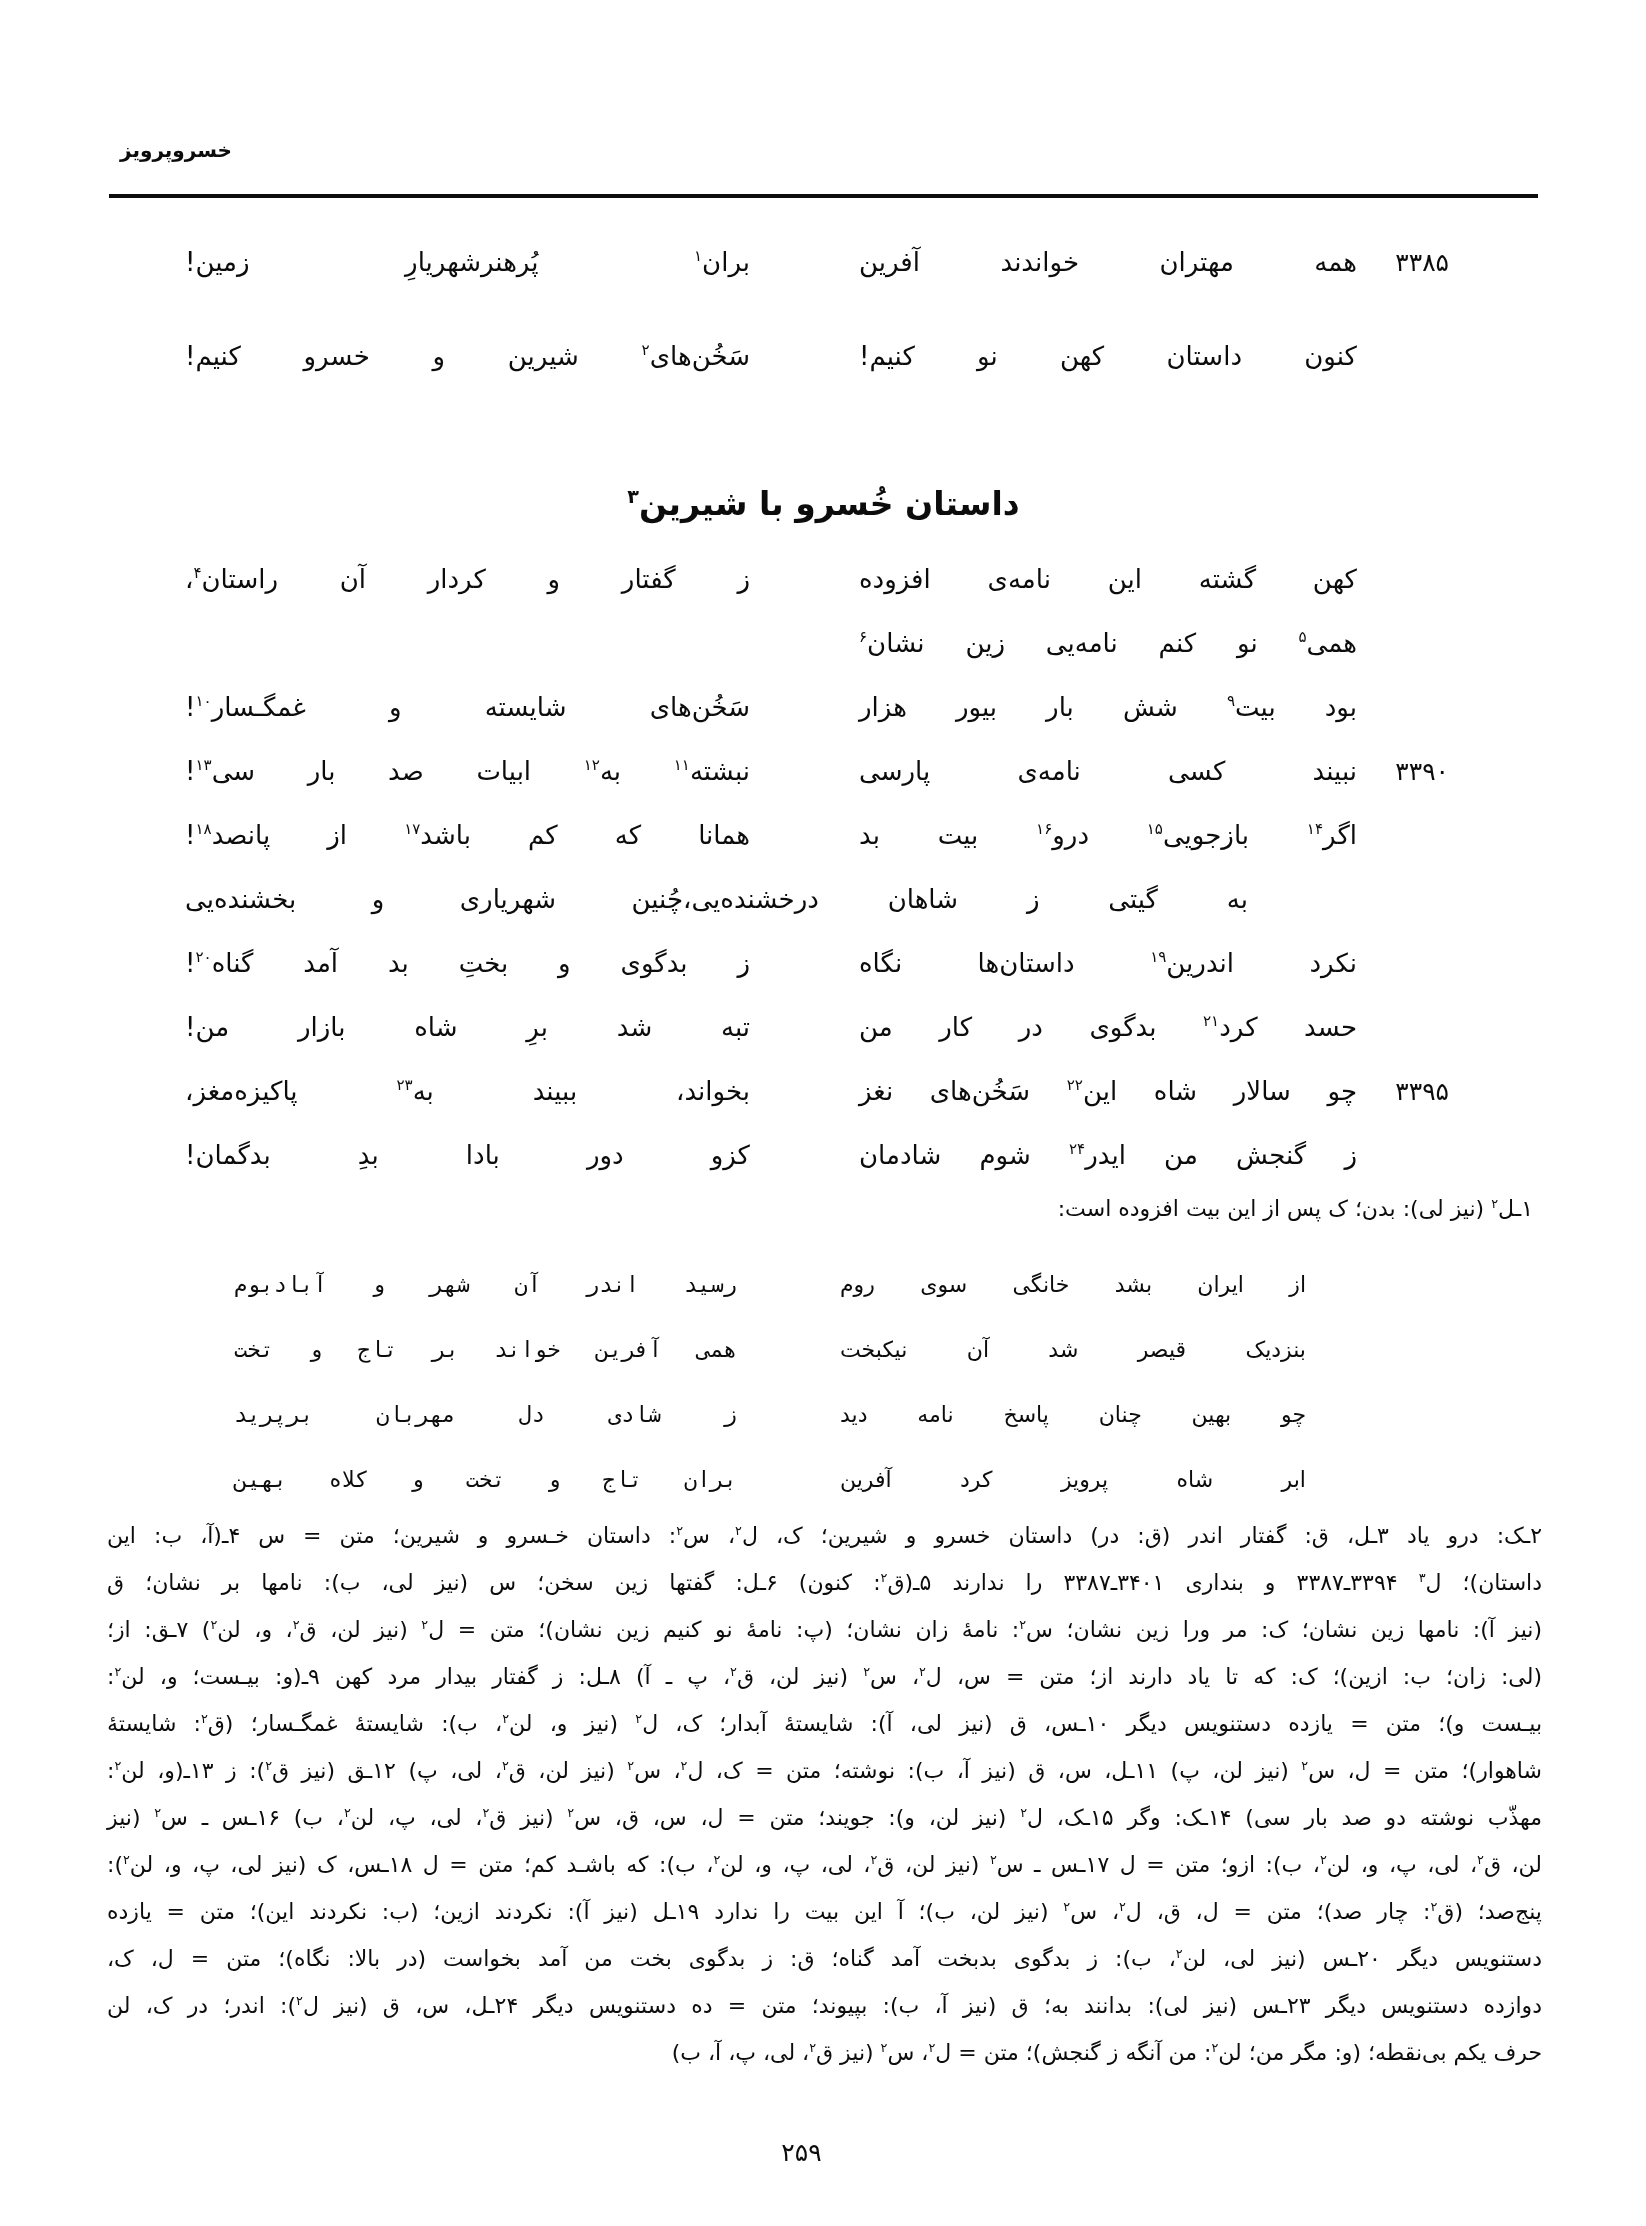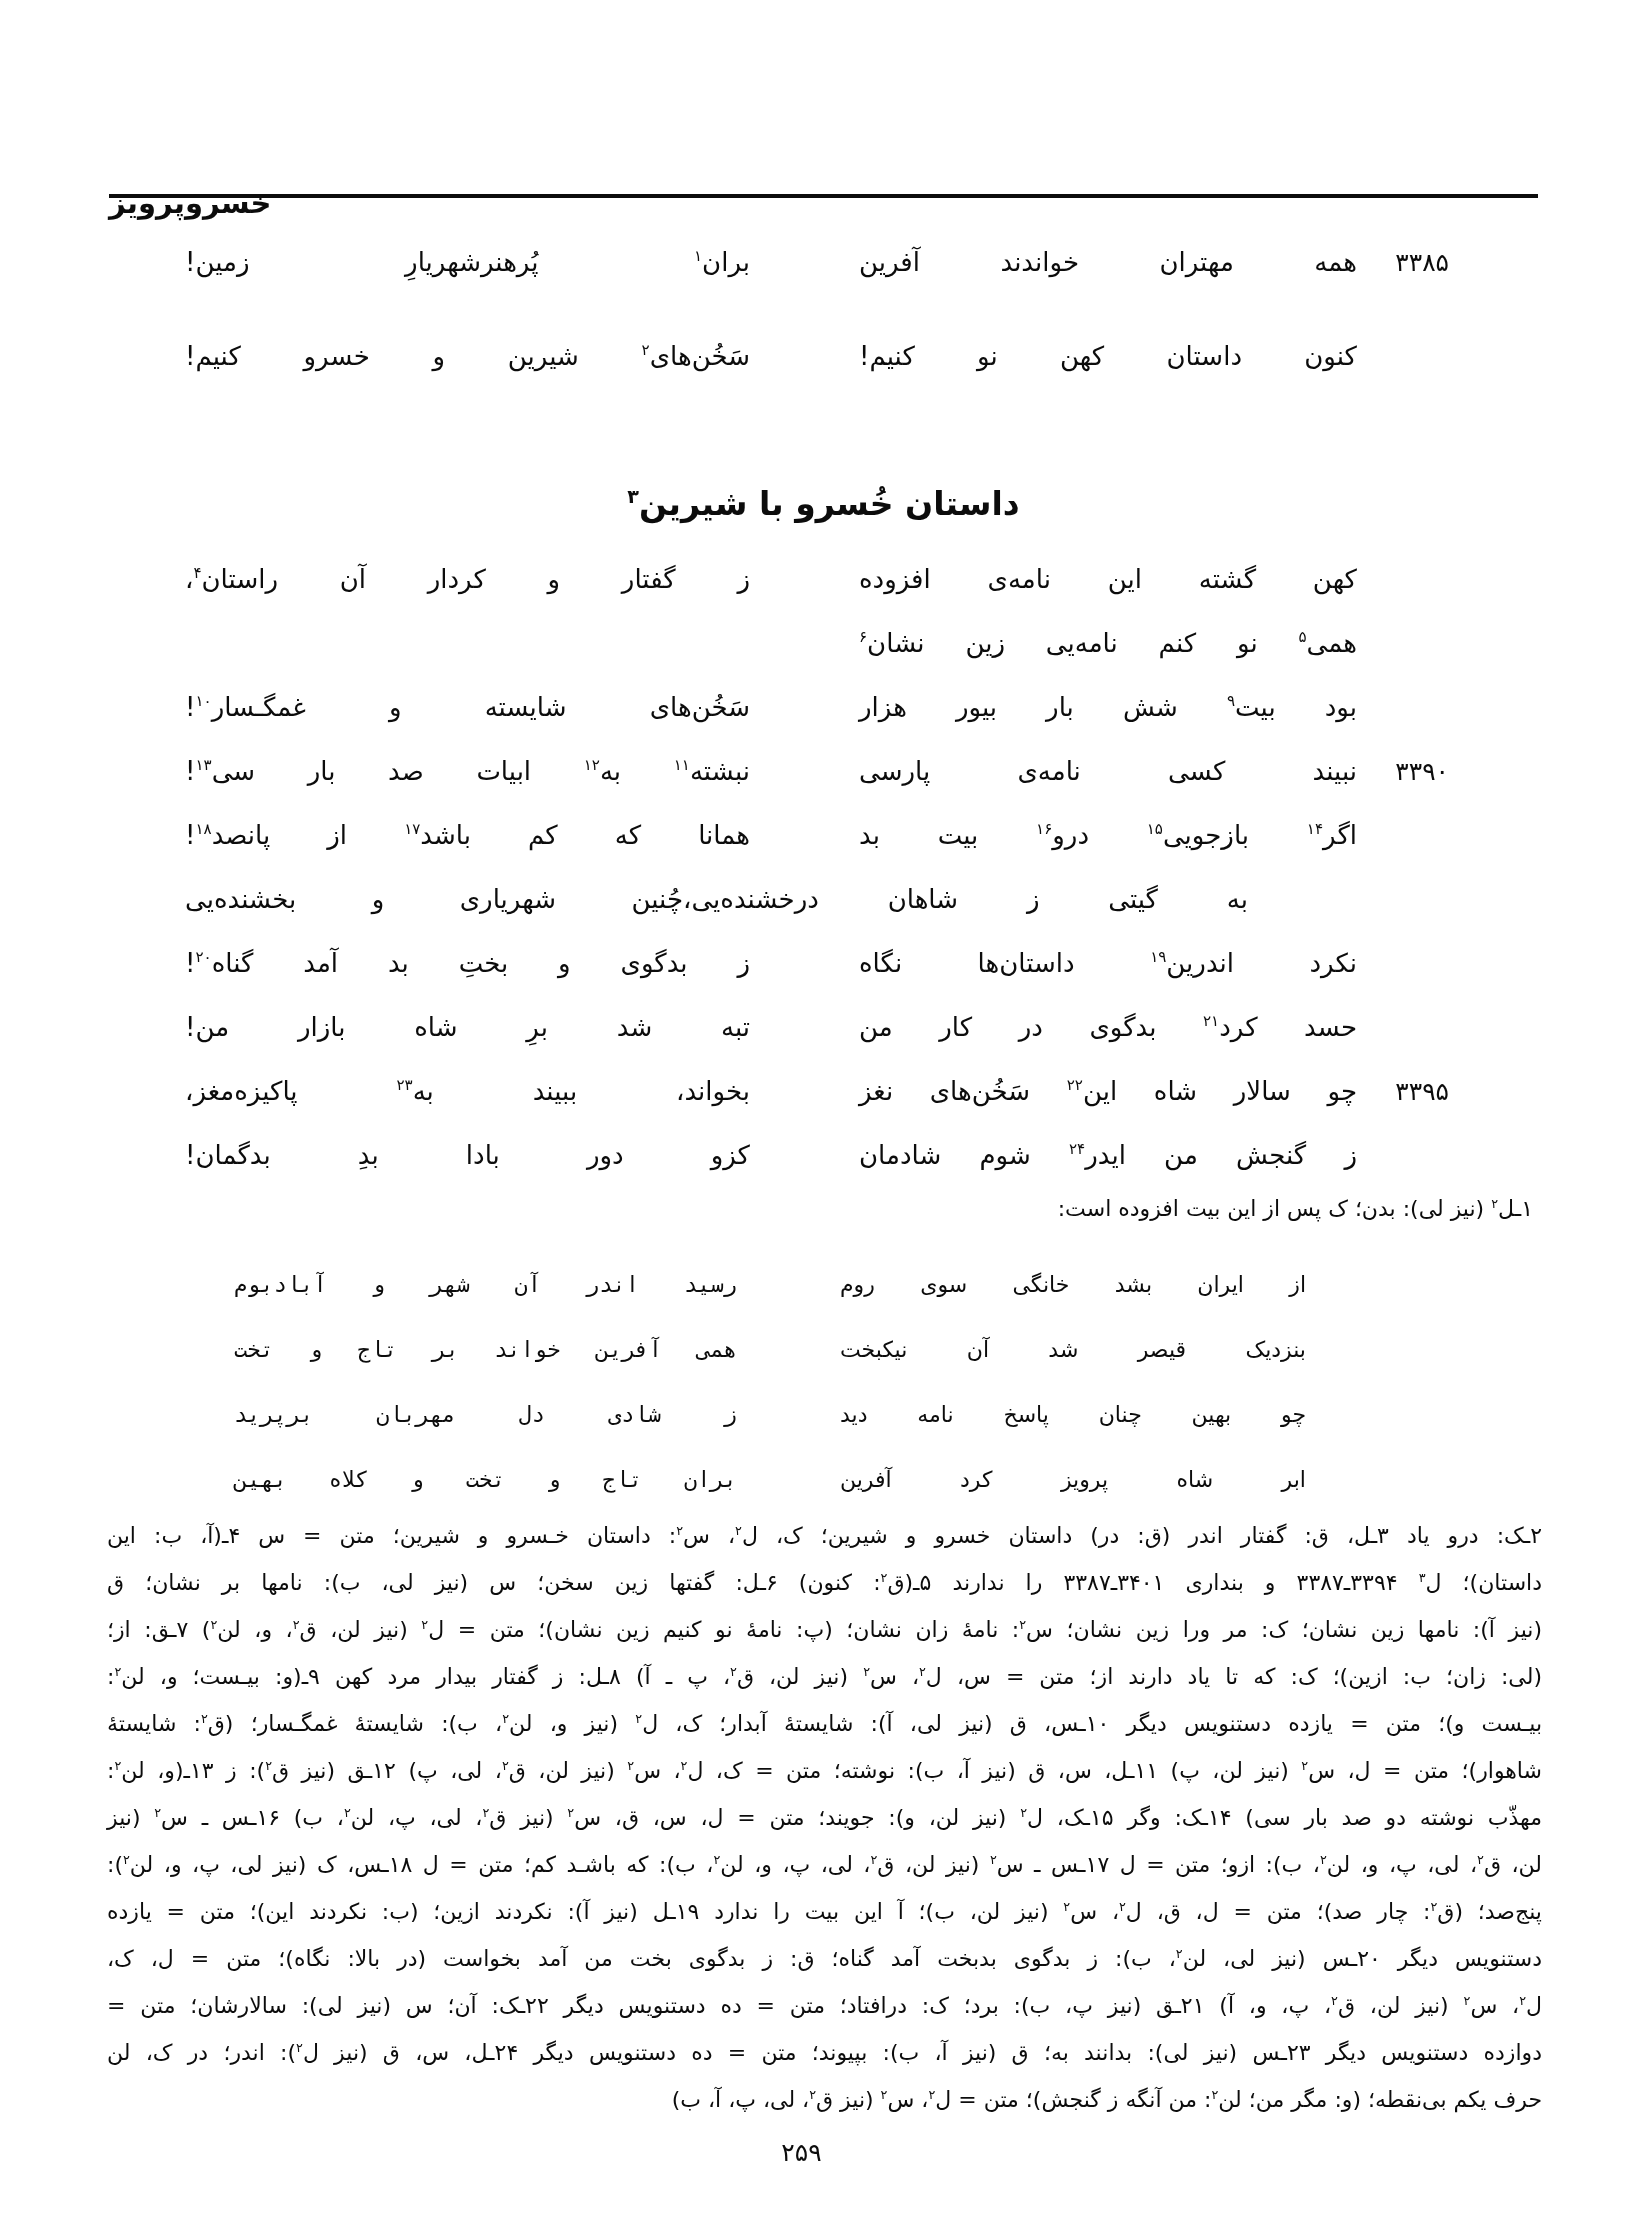--- a/index.html
+++ b/index.html
@@ -5,22 +5,22 @@
   * { margin:0; padding:0; box-sizing:border-box; }
   html,body { width:1647px; height:2226px; }
   body {
     background:#ffffff; color:#0c0c0c;
     font-family:"DejaVu Sans", sans-serif;
     position:relative; overflow:hidden;
   }
   sup { font-size:58%; vertical-align:super; line-height:0; }
 
   .running-head {
-    position:absolute; top:138px; left:109px;
-    font-size:29px; font-weight:bold; direction:rtl;margin-top:48px;
+    position:absolute; top:138px; left:120px;
+    font-size:20px; font-weight:bold; direction:rtl;
   }
   .head-rule {
     position:absolute; top:194px; left:109px;
     width:1429px; height:3.7px; background:#0c0c0c;
   }
 
   .vrow { display:flex; direction:rtl; align-items:baseline; padding-right:198px; }
   .vnum { width:92px; font-size:25px; flex:0 0 auto; }
   .hemi {
     font-size:26px; line-height:1.55;
@@ -170,19 +170,18 @@
   <div class="app-line">۲ـک: درو یاد   ۳ـل، ق: گفتار اندر (ق: در) داستان خسرو و شیرین؛ ک، ل<sup>۲</sup>، س<sup>۲</sup>: داستان خـسرو و شیرین؛ متن = س   ۴ـ(آ، ب: این</div>
   <div class="app-line">داستان)؛ ل<sup>۳</sup> ۳۳۹۴ـ۳۳۸۷ و بنداری ۳۴۰۱ـ۳۳۸۷ را ندارند   ۵ـ(ق<sup>۲</sup>: کنون)   ۶ـل: گفتها زین سخن؛ س (نیز لی، ب): نامها بر نشان؛ ق</div>
   <div class="app-line">(نیز آ): نامها زین نشان؛ ک: مر ورا زین نشان؛ س<sup>۲</sup>: نامهٔ زان نشان؛ (پ: نامهٔ نو کنیم زین نشان)؛ متن = ل<sup>۲</sup> (نیز لن، ق<sup>۲</sup>، و، لن<sup>۲</sup>)   ۷ـق: از؛</div>
   <div class="app-line">(لی: زان؛ ب: ازین)؛ ک: که تا یاد دارند از؛ متن = س، ل<sup>۲</sup>، س<sup>۲</sup> (نیز لن، ق<sup>۲</sup>، پ ـ آ)   ۸ـل: ز گفتار بیدار مرد کهن   ۹ـ(و: بیـست؛ و، لن<sup>۲</sup>:</div>
   <div class="app-line">بیـست و)؛ متن = یازده دستنویس دیگر   ۱۰ـس، ق (نیز لی، آ): شایستهٔ آبدار؛ ک، ل<sup>۲</sup> (نیز و، لن<sup>۲</sup>، ب): شایستهٔ غمگـسار؛ (ق<sup>۲</sup>: شایستهٔ</div>
   <div class="app-line">شاهوار)؛ متن = ل، س<sup>۲</sup> (نیز لن، پ)   ۱۱ـل، س، ق (نیز آ، ب): نوشته؛ متن = ک، ل<sup>۲</sup>، س<sup>۲</sup> (نیز لن، ق<sup>۲</sup>، لی، پ)   ۱۲ـق (نیز ق<sup>۲</sup>): ز   ۱۳ـ(و، لن<sup>۲</sup>:</div>
   <div class="app-line">مهذّب نوشته دو صد بار سی)   ۱۴ـک: وگر   ۱۵ـک، ل<sup>۲</sup> (نیز لن، و): جویند؛ متن = ل، س، ق، س<sup>۲</sup> (نیز ق<sup>۲</sup>، لی، پ، لن<sup>۲</sup>، ب)   ۱۶ـس ـ س<sup>۲</sup> (نیز</div>
   <div class="app-line">لن، ق<sup>۲</sup>، لی، پ، و، لن<sup>۲</sup>، ب): ازو؛ متن = ل   ۱۷ـس ـ س<sup>۲</sup> (نیز لن، ق<sup>۲</sup>، لی، پ، و، لن<sup>۲</sup>، ب): که باشـد کم؛ متن = ل   ۱۸ـس، ک (نیز لی، پ، و، لن<sup>۲</sup>):</div>
   <div class="app-line">پنج‌صد؛ (ق<sup>۲</sup>: چار صد)؛ متن = ل، ق، ل<sup>۲</sup>، س<sup>۲</sup> (نیز لن، ب)؛ آ این بیت را ندارد   ۱۹ـل (نیز آ): نکردند ازین؛ (ب: نکردند این)؛ متن = یازده</div>
   <div class="app-line">دستنویس دیگر   ۲۰ـس (نیز لی، لن<sup>۲</sup>، ب): ز بدگوی بدبخت آمد گناه؛ ق: ز بدگوی بخت من آمد بخواست (در بالا: نگاه)؛ متن = ل، ک،</div>
-  <div class="app-line">ل<sup>۲</sup>، س<sup>۲</sup> (نیز لن، ق<sup>۲</sup>، پ، و، آ)   ۲۱ـق (نیز پ، ب): برد؛ ک: درافتاد؛ متن = ده دستنویس دیگر   ۲۲ـک: آن؛ س (نیز لی): سالارشان؛ متن =</div>
   <div class="app-line">دوازده دستنویس دیگر   ۲۳ـس (نیز لی): بدانند به؛ ق (نیز آ، ب): بپیوند؛ متن = ده دستنویس دیگر   ۲۴ـل، س، ق (نیز ل<sup>۲</sup>): اندر؛ در ک، لن</div>
   <div class="app-line app-last">حرف یکم بی‌نقطه؛ (و: مگر من؛ لن<sup>۲</sup>: من آنگه ز گنجش)؛ متن = ل<sup>۲</sup>، س<sup>۲</sup> (نیز ق<sup>۲</sup>، لی، پ، آ، ب)</div>
 </div>
 
 <div class="page-num">۲۵۹</div>
 
 
 </body></html>

